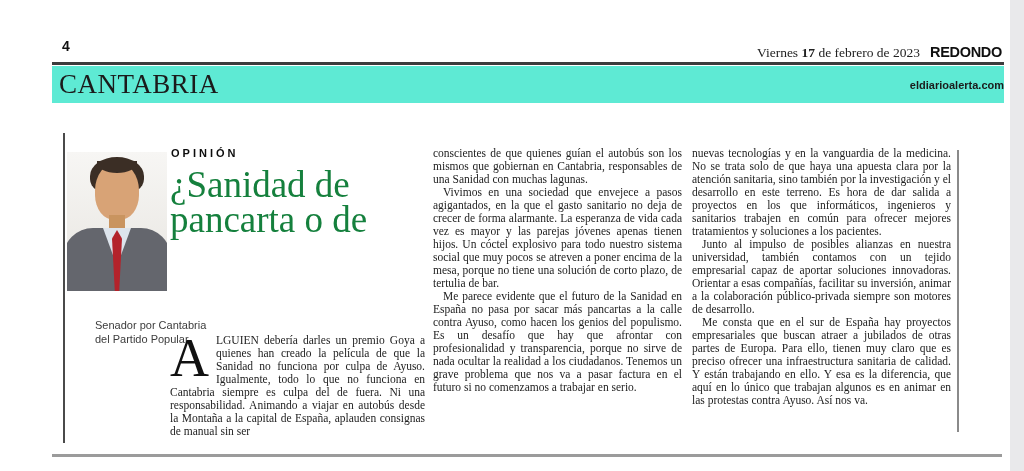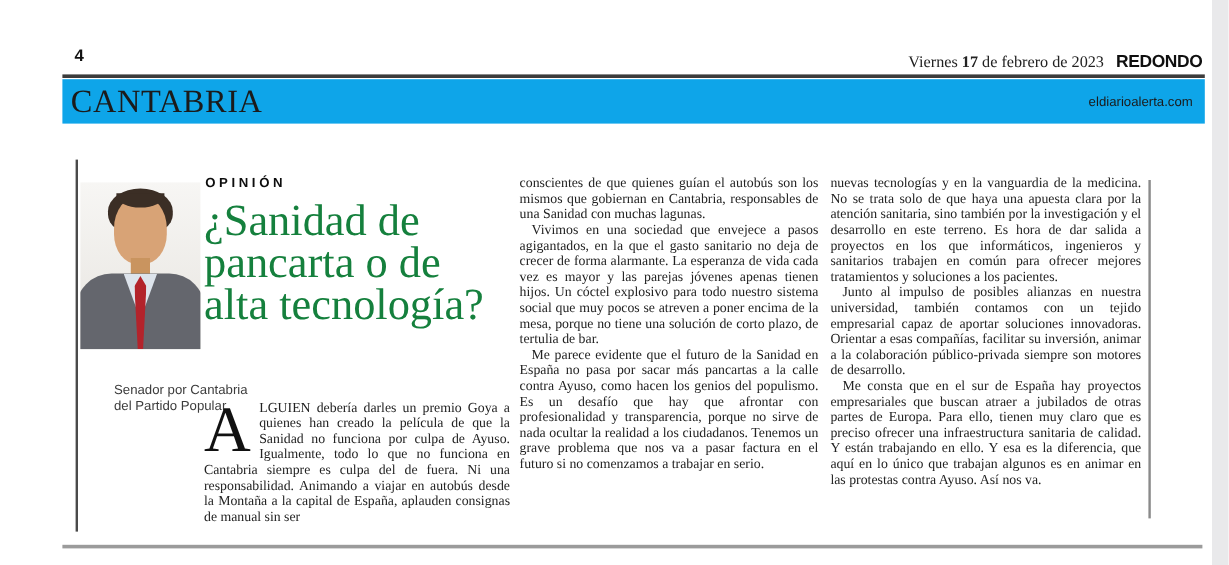--- a/index.html
+++ b/index.html
@@ -8,25 +8,25 @@
   .scan-edge{position:absolute;right:0;top:0;width:14px;height:471px;background:#e9e9eb;}
 
   
   .page-number{position:absolute;left:62px;top:38px;font-family:"Liberation Sans",sans-serif;
                font-weight:bold;font-size:14px;color:#111;}
   .dateline{position:absolute;right:22px;top:44px;font-size:13.5px;color:#222;white-space:nowrap;}
   .dateline .bold{font-weight:bold;}
   .dateline .brand{font-family:"Liberation Sans",sans-serif;font-weight:bold;font-size:14.5px;
                    letter-spacing:-0.3px;margin-left:10px;color:#0f0f0f;}
   .top-rule{position:absolute;left:52px;top:62px;width:952px;height:2.5px;background:#3c3c3c;}
-  .section-band{position:absolute;left:52px;top:66px;width:952px;height:37px;background:#0ea5e9;
+  .section-band{position:absolute;left:52px;top:66px;width:952px;height:37px;background:#5eead4;
                 display:flex;align-items:center;justify-content:space-between;}
   .section-title{font-size:27px;letter-spacing:0.5px;color:#1b1b1b;padding-left:7px;line-height:1;}
-  .site-url{font-family:"Liberation Sans",sans-serif;font-weight:normal;font-size:11px;color:#1b1b1b;
-            padding-right:10px;}
+  .site-url{font-family:"Liberation Sans",sans-serif;font-weight:bold;font-size:11px;color:#1b1b1b;
+            }
 
   
   .left-rule{position:absolute;left:63px;top:133px;width:2px;height:310px;background:#4a4a4a;}
   .right-rule{position:absolute;left:957px;top:150px;width:2px;height:282px;background:#8a8a8a;}
   .bottom-rule{position:absolute;left:52px;top:454px;width:950px;height:3px;background:#9b9b9b;}
 
   
   .photo{position:absolute;left:67px;top:152px;width:100px;height:139px;overflow:hidden;
          background:linear-gradient(180deg,#f7f6f4 0%,#eceae6 70%,#e2e0dc 100%);}
   .photo .hair{position:absolute;left:23px;top:5px;width:54px;height:38px;background:#3b2e25;
@@ -95,21 +95,20 @@
     <div class="neck"></div>
     <div class="suit"></div>
     <div class="shirt"></div>
     <div class="tie"></div>
   </div>
 
   <div class="kicker">OPINIÓN</div>
   <h1 class="headline" style="margin:0;">
     <span>¿Sanidad de</span>
     <span>pancarta o de</span>
-    <span>alta tecnología?</span>
   </h1>
   <div class="author-role">
       <p>Senador por Cantabria</p>
       <p>del Partido Popular</p>
     </div>
 
   <div class="body-col col-1">
     <p><span class="dropcap">A</span><span>LGUIEN debería darles un premio Goya a quienes han creado la película de que la Sanidad no funciona por culpa de Ayuso. Igualmente, todo lo que no funciona en Cantabria siempre es culpa del de fuera. Ni una responsabilidad. Animando a viajar en autobús desde la Montaña a la capital de España, aplauden consignas de manual sin ser</span></p>
   </div>
   <div class="body-col col-2">

